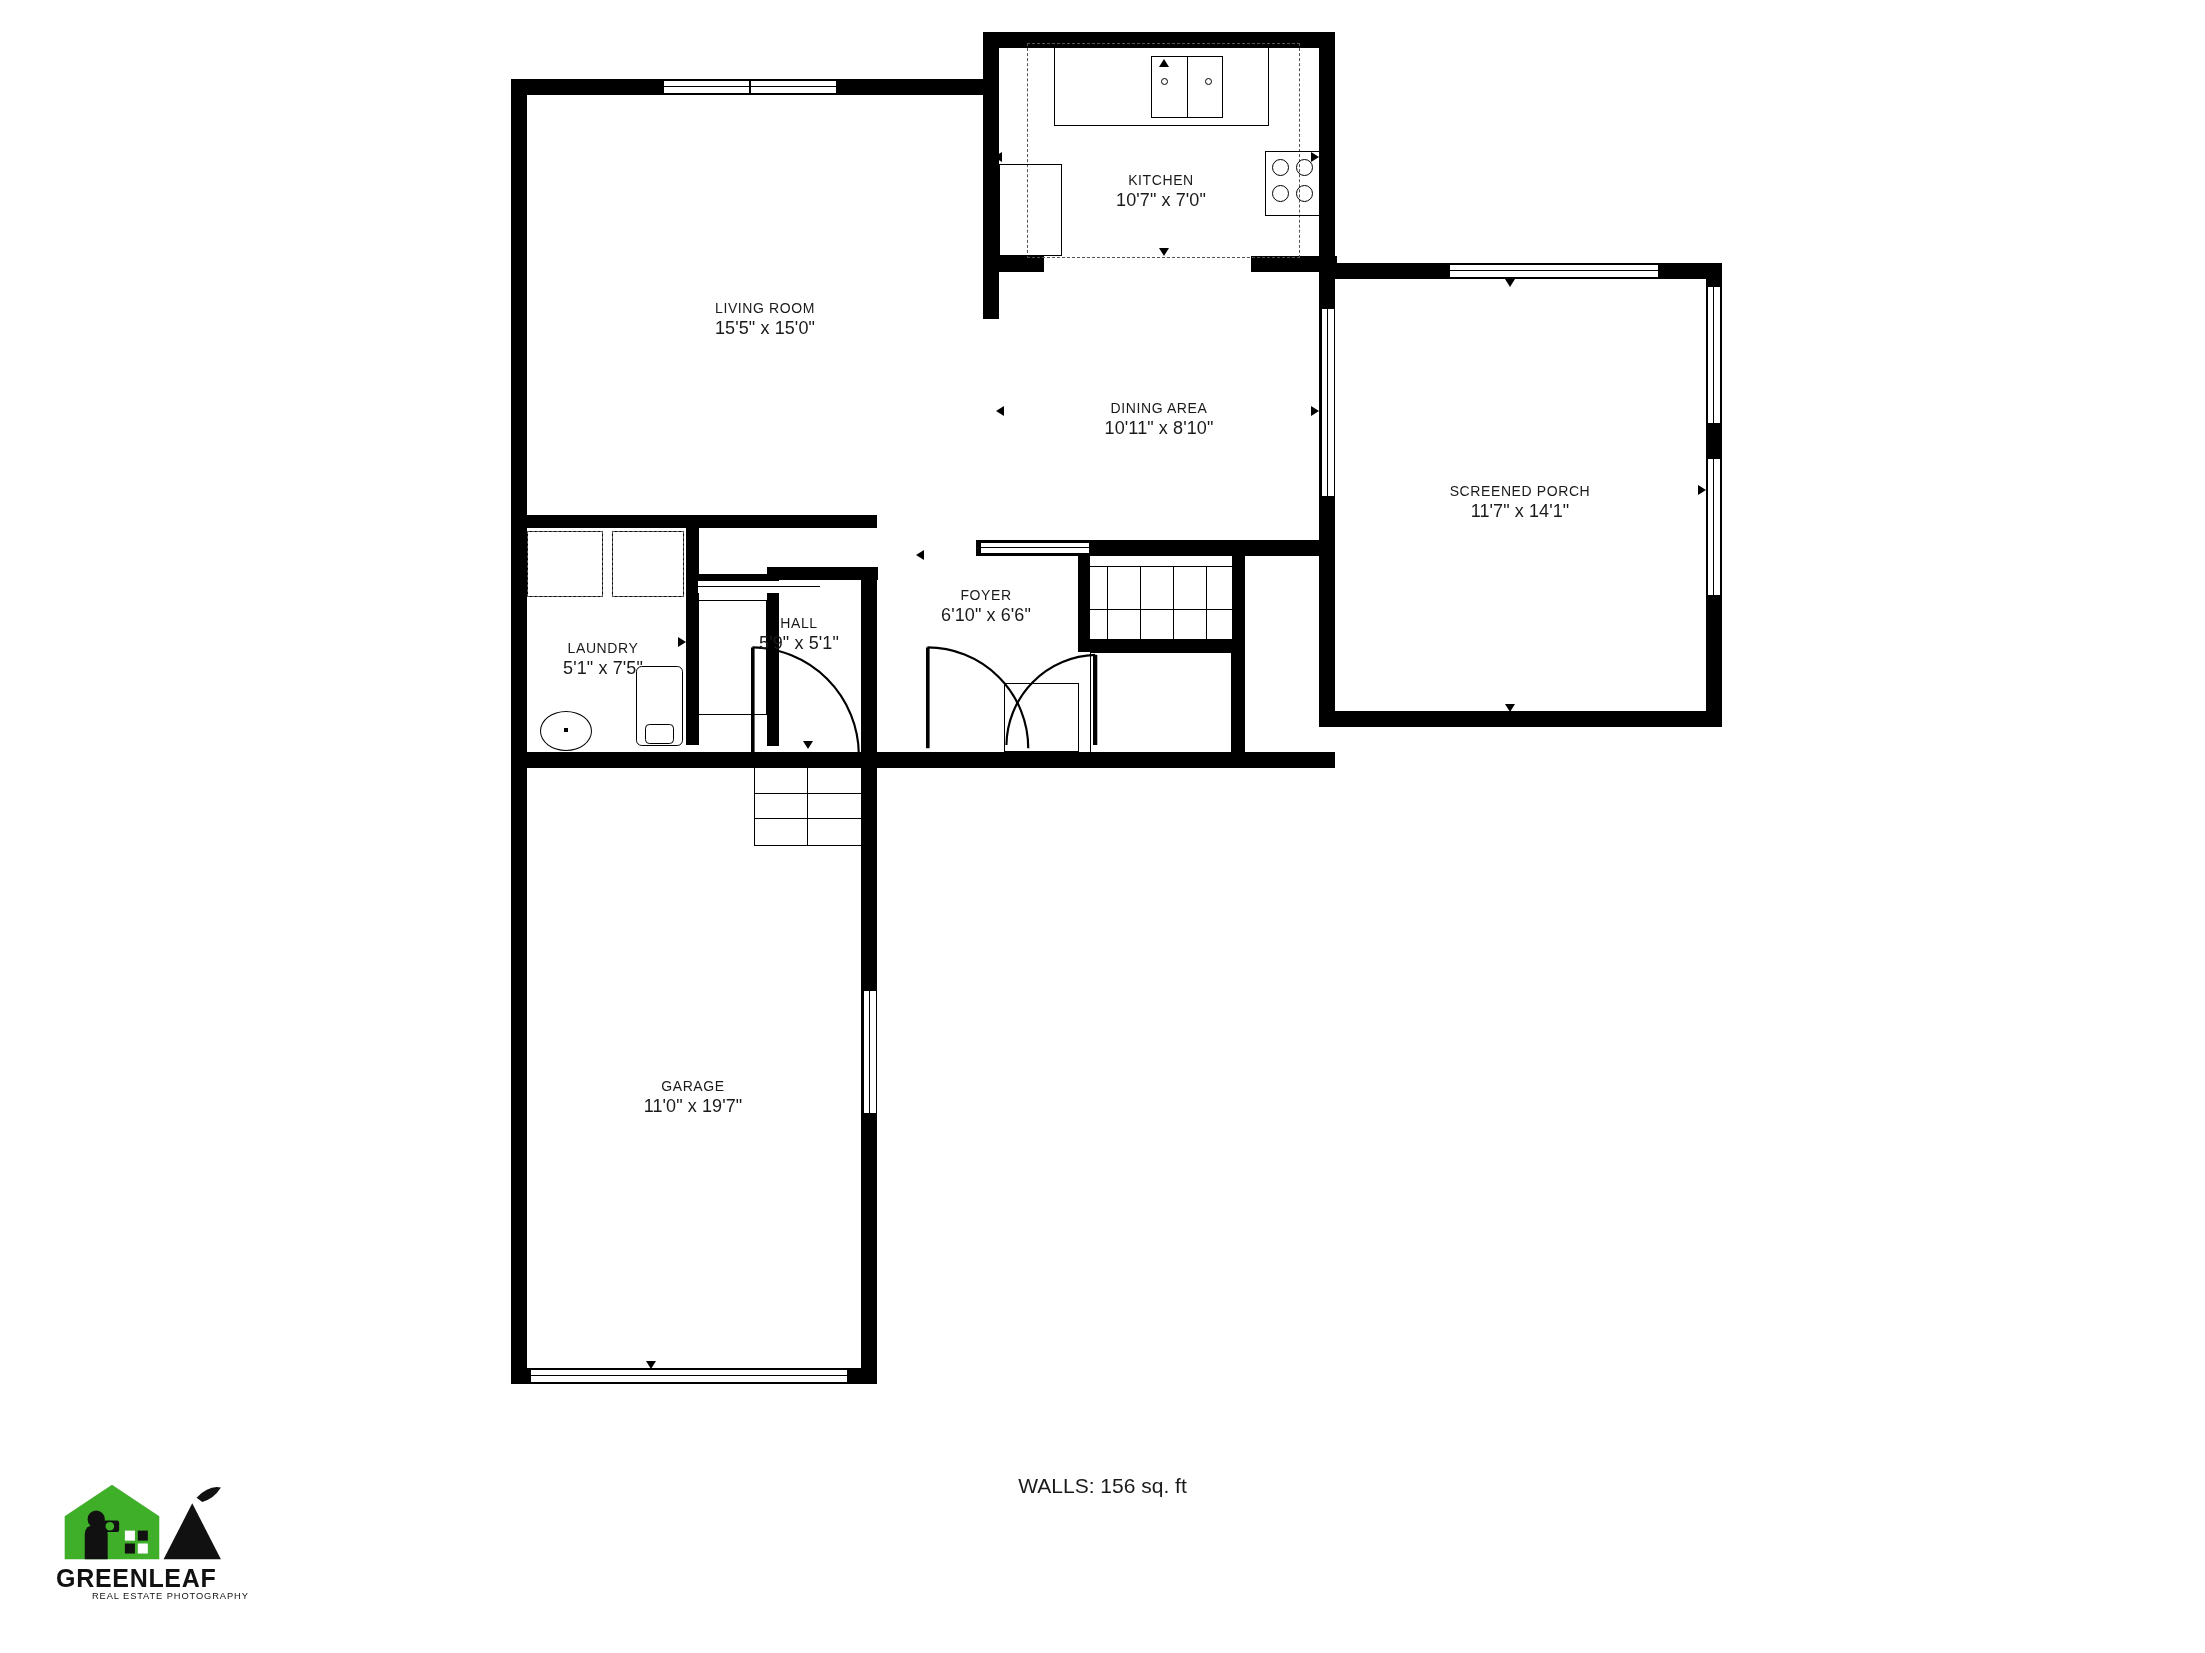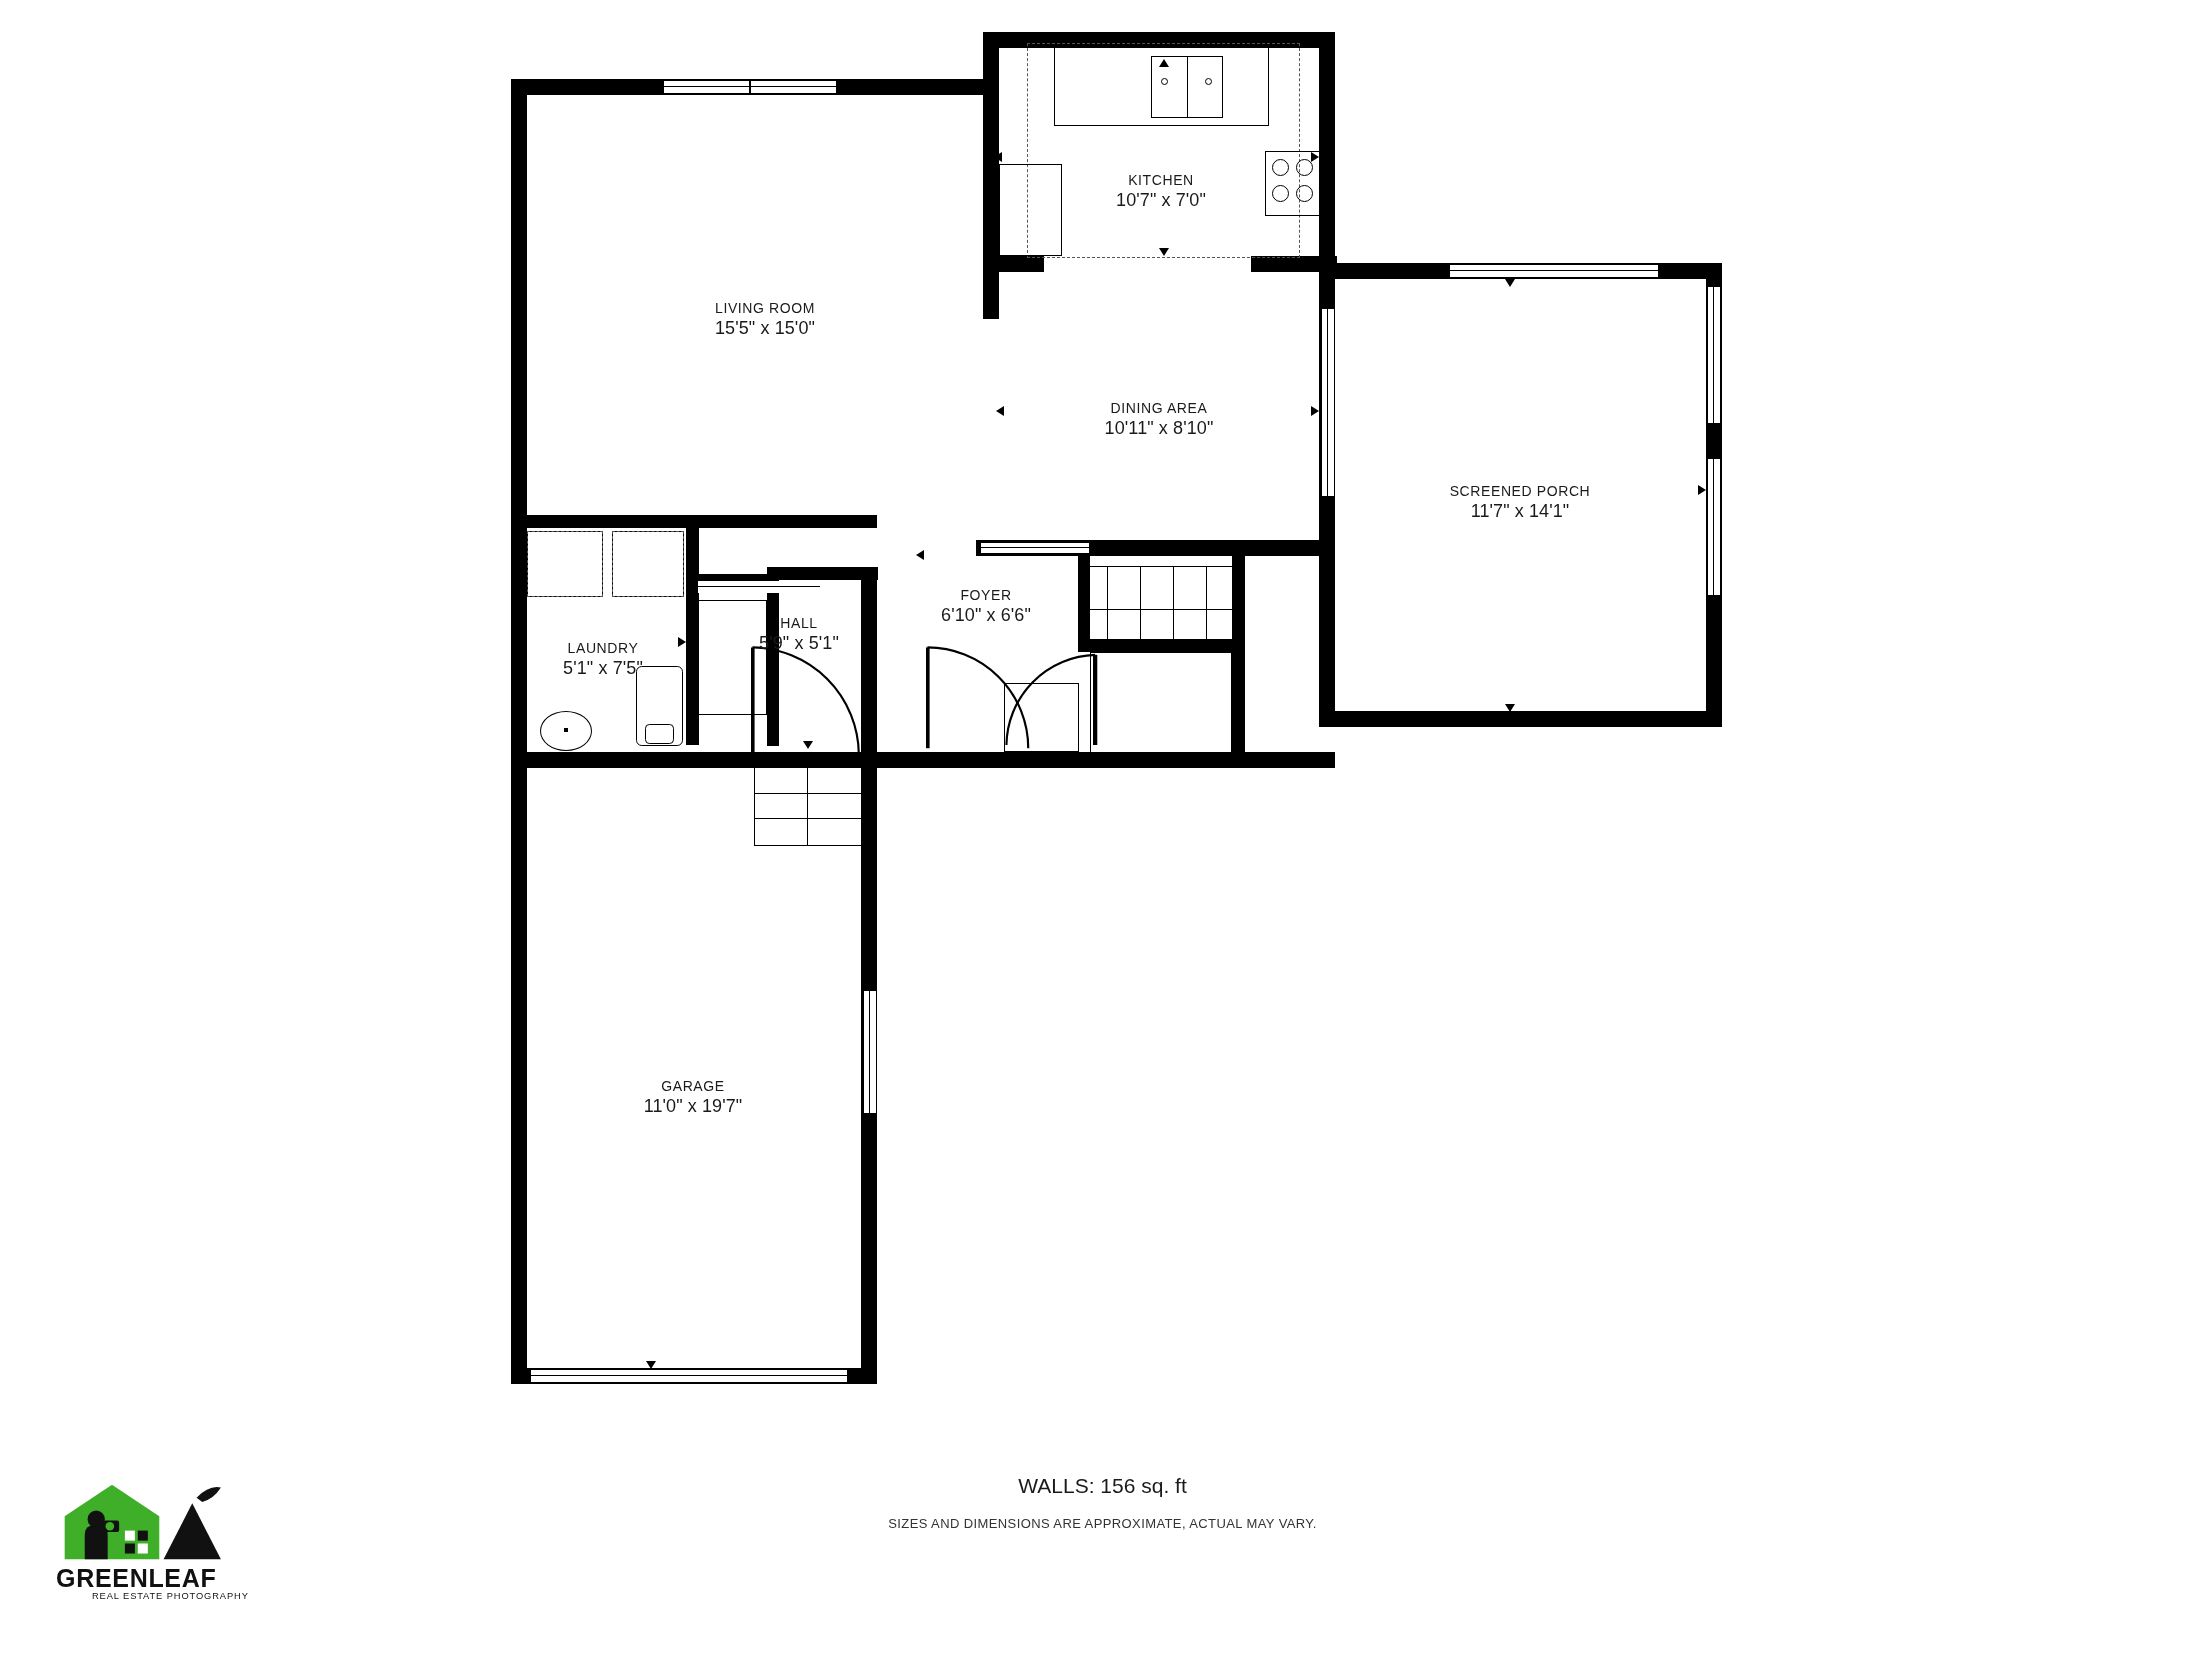--- a/index.html
+++ b/index.html
@@ -322,21 +322,20 @@
 
   <div class="room-label" style="left:693px; top:1098px;">
     <span class="room-name">GARAGE</span>
     <span class="room-dims">11'0" x 19'7"</span>
   </div>
 
 </div>
 
 <div id="summary">
   <div class="excluded">WALLS: 156 sq. ft</div>
-  <div class="disclaimer">SIZES AND DIMENSIONS ARE APPROXIMATE, ACTUAL MAY VARY.</div>
 </div>
 
 <div id="logo">
   <svg style="position:absolute; left:0; top:0; width:208px; height:86px;" viewBox="0 0 290 120">
 
     <path d="M12 112 L12 52 L78 8 L144 52 L144 112 Z" fill="#3fae29"></path>
 
     <path d="M40 112 L40 78 q0-14 16-14 q16 0 16 14 L72 112 Z" fill="#111"></path>
     <circle cx="56" cy="56" r="12" fill="#111"></circle>
     <rect x="62" y="58" width="26" height="16" rx="3" fill="#111"></rect>

